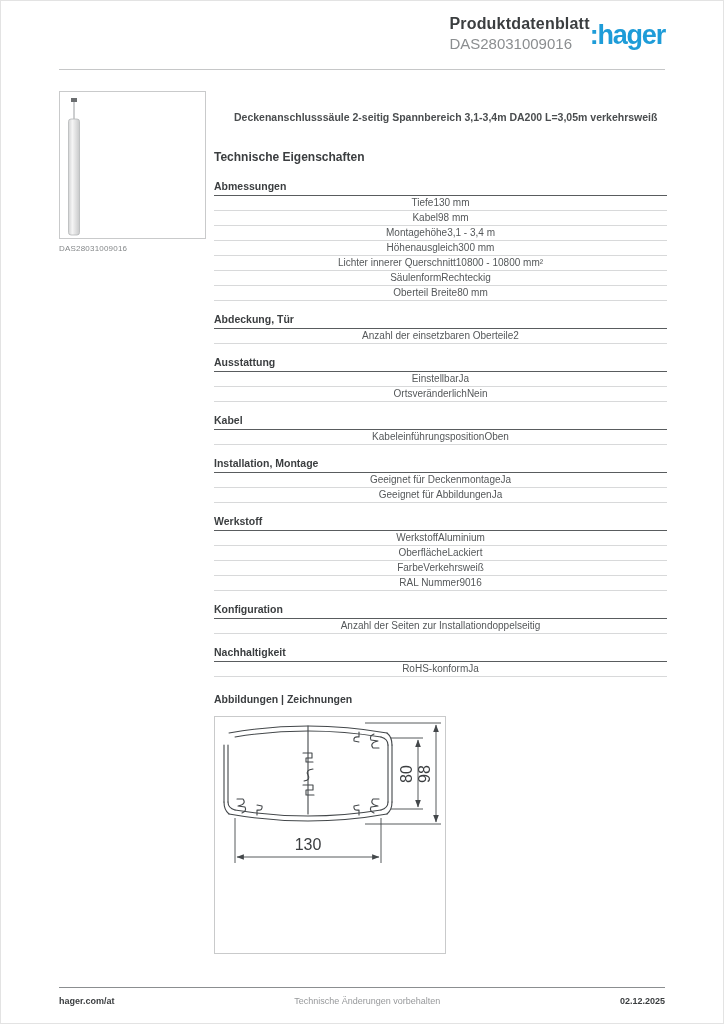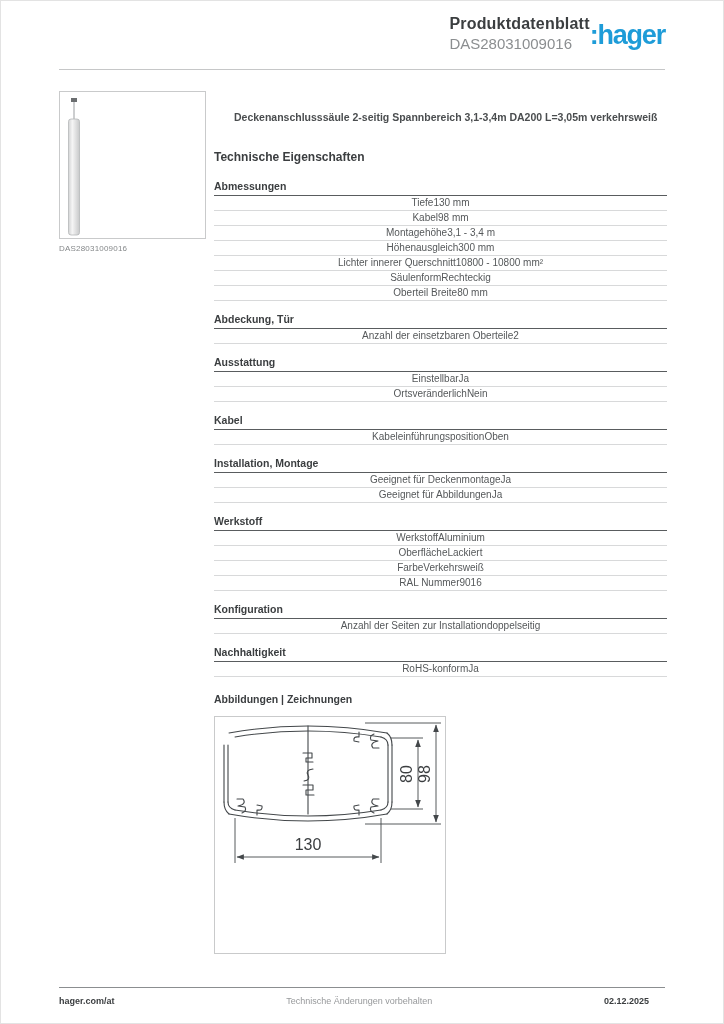--- a/index.html
+++ b/index.html
@@ -24,21 +24,21 @@
   .spec-section{margin-top:12px;}
   .spec-title{font-size:10.5px;font-weight:bold;color:#3b3e40;margin:0;padding-bottom:3px;border-bottom:1px solid #595c5e;}
   .spec-row{display:flex;justify-content:center;align-items:center;height:14px;border-bottom:1px solid #d8d9da;font-size:10px;color:#55585a;}
   .spec-label{white-space:nowrap;}
   .spec-value{white-space:nowrap;text-align:right;}
   .drawings-heading{font-size:10.5px;font-weight:bold;color:#3b3e40;margin:16px 0 0;}
   .drawing-box{margin-top:11px;width:232px;height:238px;border:1px solid #c9cacb;box-sizing:border-box;}
   .drawing-box svg{display:block;}
   
   .footer-rule{position:absolute;left:58px;right:58px;top:986px;height:1px;background:#8b8e90;}
-  .footer-row{position:absolute;left:58px;right:74px;top:995px;display:flex;justify-content:space-between;align-items:center;font-size:9px;}
+  .footer-row{position:absolute;left:58px;right:58px;top:995px;display:flex;justify-content:space-between;align-items:center;font-size:9px;}
   .f-left{font-weight:bold;color:#3b3e40;text-decoration:none;}
   .f-center{color:#97999b;}
   .f-right{font-weight:bold;color:#3b3e40;}
   svg .pline{fill:none;stroke:#43474a;stroke-width:1.1;stroke-linecap:round;stroke-linejoin:round;}
   svg .dline{fill:none;stroke:#43474a;stroke-width:.9;}
   svg .dtext{fill:#3b3e40;font-family:"Liberation Sans",sans-serif;font-size:16px;}
 </style>
 </head>
 <body>
 

